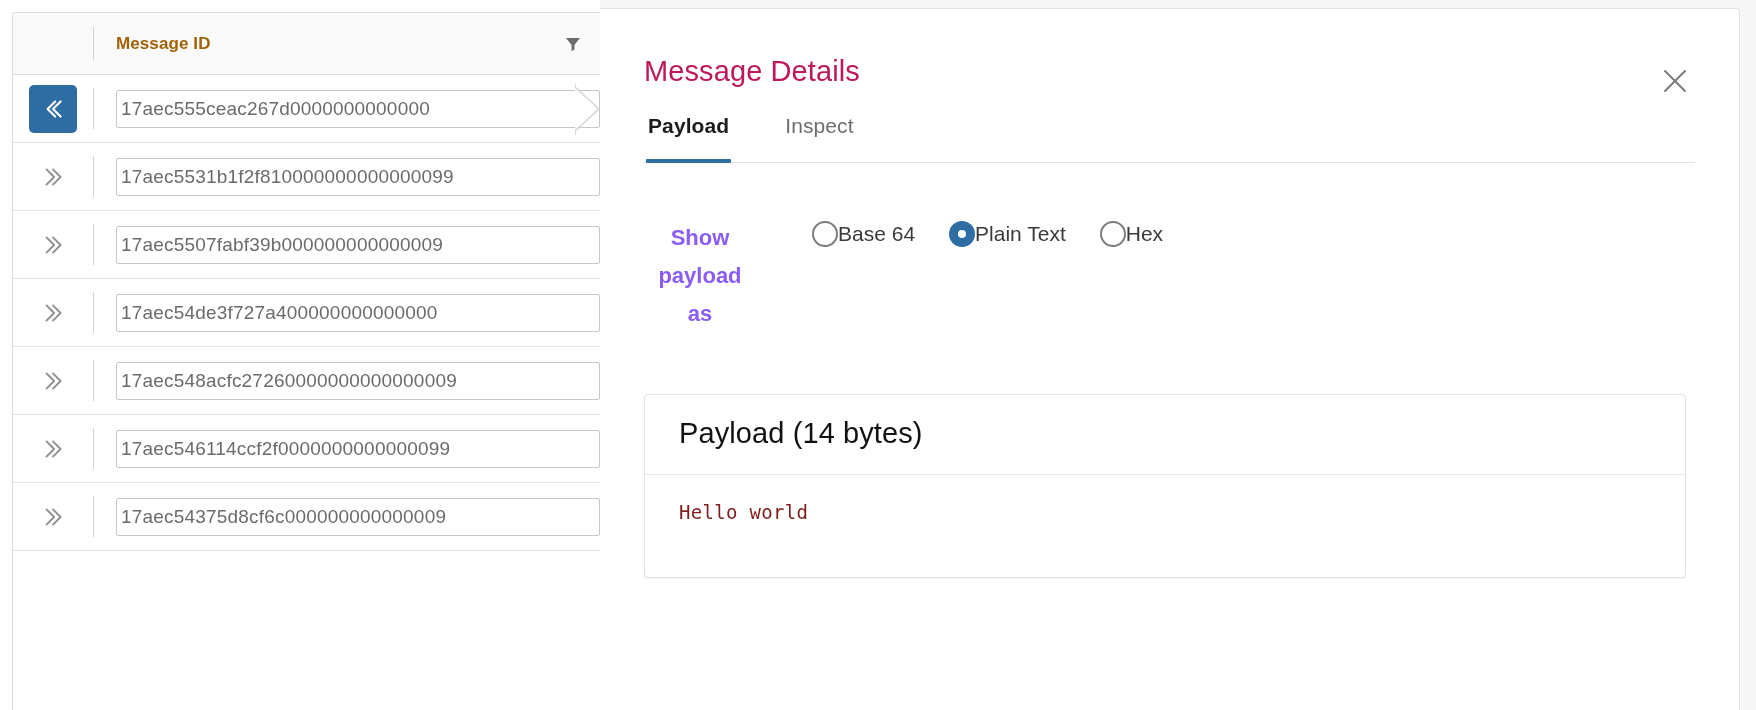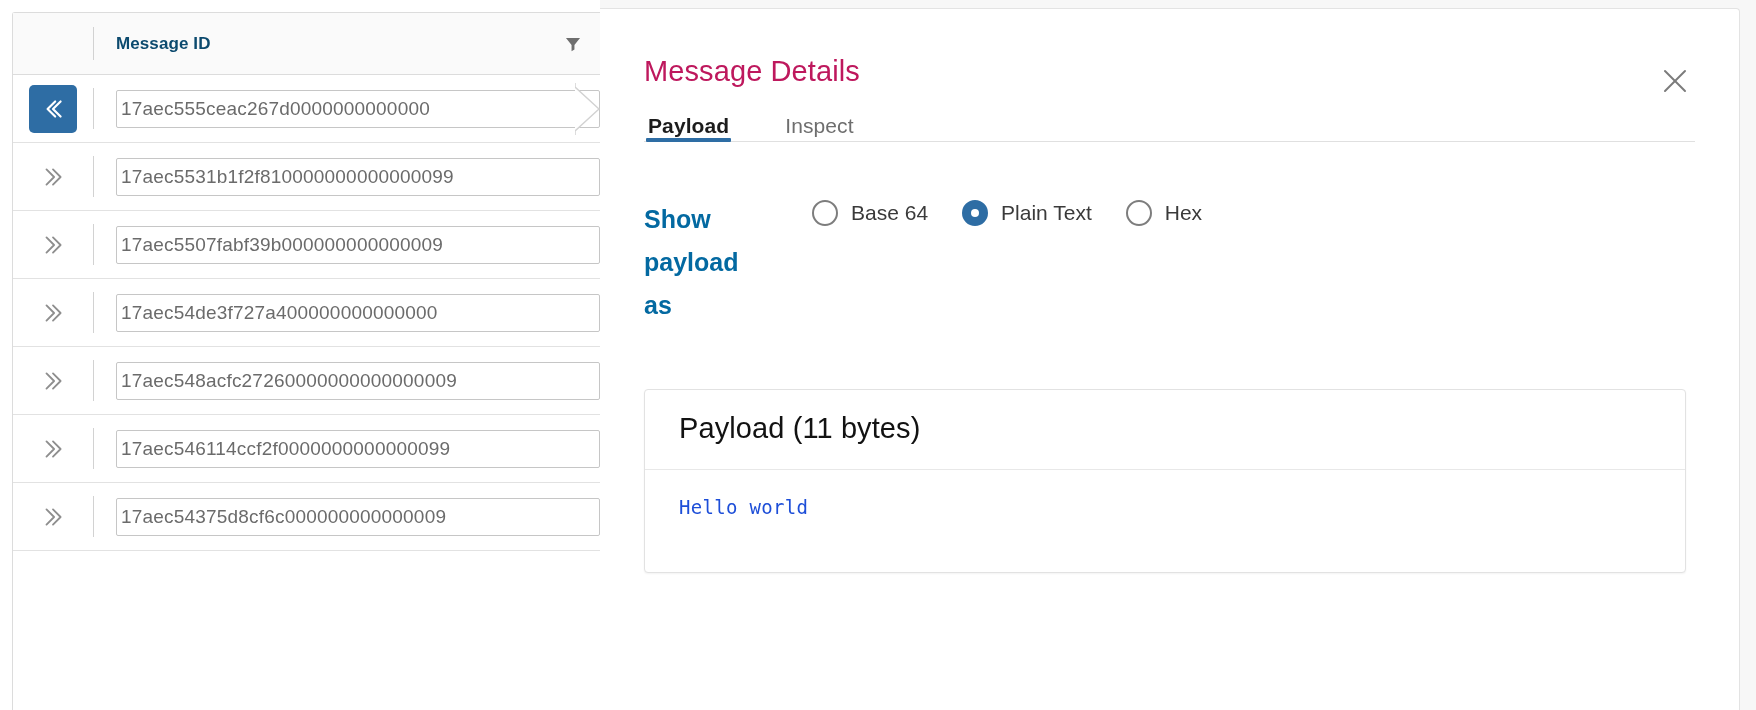--- a/index.html
+++ b/index.html
@@ -67,21 +67,21 @@
     flex: 1 1 auto;
     display: flex;
     align-items: center;
     padding: 0 18px 0 22px;
     justify-content: space-between;
     min-width: 0;
   }
   .head-label {
     font-size: 17px;
     font-weight: bold;
-    color: #0c4a6e;
+    color: #a16207;
     letter-spacing: .1px;
     white-space: nowrap;
   }
   .filter-icon {
     width: 18px;
     height: 18px;
     flex: 0 0 18px;
     color: #6e6e6e;
     display: block;
   }
@@ -235,21 +235,21 @@
     display: flex;
     align-items: flex-end;
     gap: 52px;
     border-bottom: 1px solid #e0e0e0;
     padding-left: 2px;
   }
   .tab {
     position: relative;
     font-size: 21px;
     color: #6e6e6e;
-    padding: 0 2px 3px 2px;
+    padding: 0 2px 24px 2px;
     background: none;
     border: none;
     cursor: pointer;
     font-family: inherit;
     letter-spacing: .1px;
   }
   .tab.active {
     color: #1c1c1c;
     font-weight: bold;
   }
@@ -264,39 +264,39 @@
     border-radius: 1px;
   }
 
   
   .payload-mode {
     display: flex;
     align-items: flex-start;
     margin-top: 54px;
   }
   .mode-label {
-    font-size: 25px;
+    font-size: 22px;
     font-weight: bold;
-    color: #0369a1;
+    color: #8b5cf6;
     width: 112px;
     flex: 0 0 112px;
     line-height: 1.72;
     padding-top: 2px;
+    text-align: center;
   }
   .radio-group {
     display: flex;
     align-items: center;
     gap: 34px;
     margin-left: 56px;
     padding-top: 4px;
   }
   .radio-item {
     display: flex;
     align-items: center;
-    gap: 13px;
     cursor: pointer;
   }
   .radio-dot {
     width: 26px;
     height: 26px;
     border-radius: 50%;
     border: 2px solid #7d7d7d;
     box-sizing: border-box;
     background: #ffffff;
     flex: 0 0 26px;
@@ -336,21 +336,21 @@
     padding: 22px 34px 24px 34px;
     border-bottom: 1px solid #e8e8e8;
     font-size: 29px;
     color: #121212;
     letter-spacing: .1px;
   }
   .payload-body {
     padding: 26px 34px 30px 34px;
     font-family: "DejaVu Sans Mono", monospace;
     font-size: 19px;
-    color: #1d4ed8;
+    color: #7f1d1d;
     letter-spacing: .3px;
     min-height: 46px;
   }
 </style>
 </head>
 <body>
 
 <div id="app">
 
   <div id="table-pane">
@@ -517,20 +517,20 @@
 
           <label class="radio-item">
             <span class="radio-dot"></span>
             <span class="radio-text">Hex</span>
           </label>
 
         </div>
       </div>
 
       <div class="payload-panel">
-        <div class="payload-header">Payload (11 bytes)</div>
+        <div class="payload-header">Payload (14 bytes)</div>
         <div class="payload-body">Hello world</div>
       </div>
 
     </div>
   </div>
 
 </div>
 
 </body></html>

